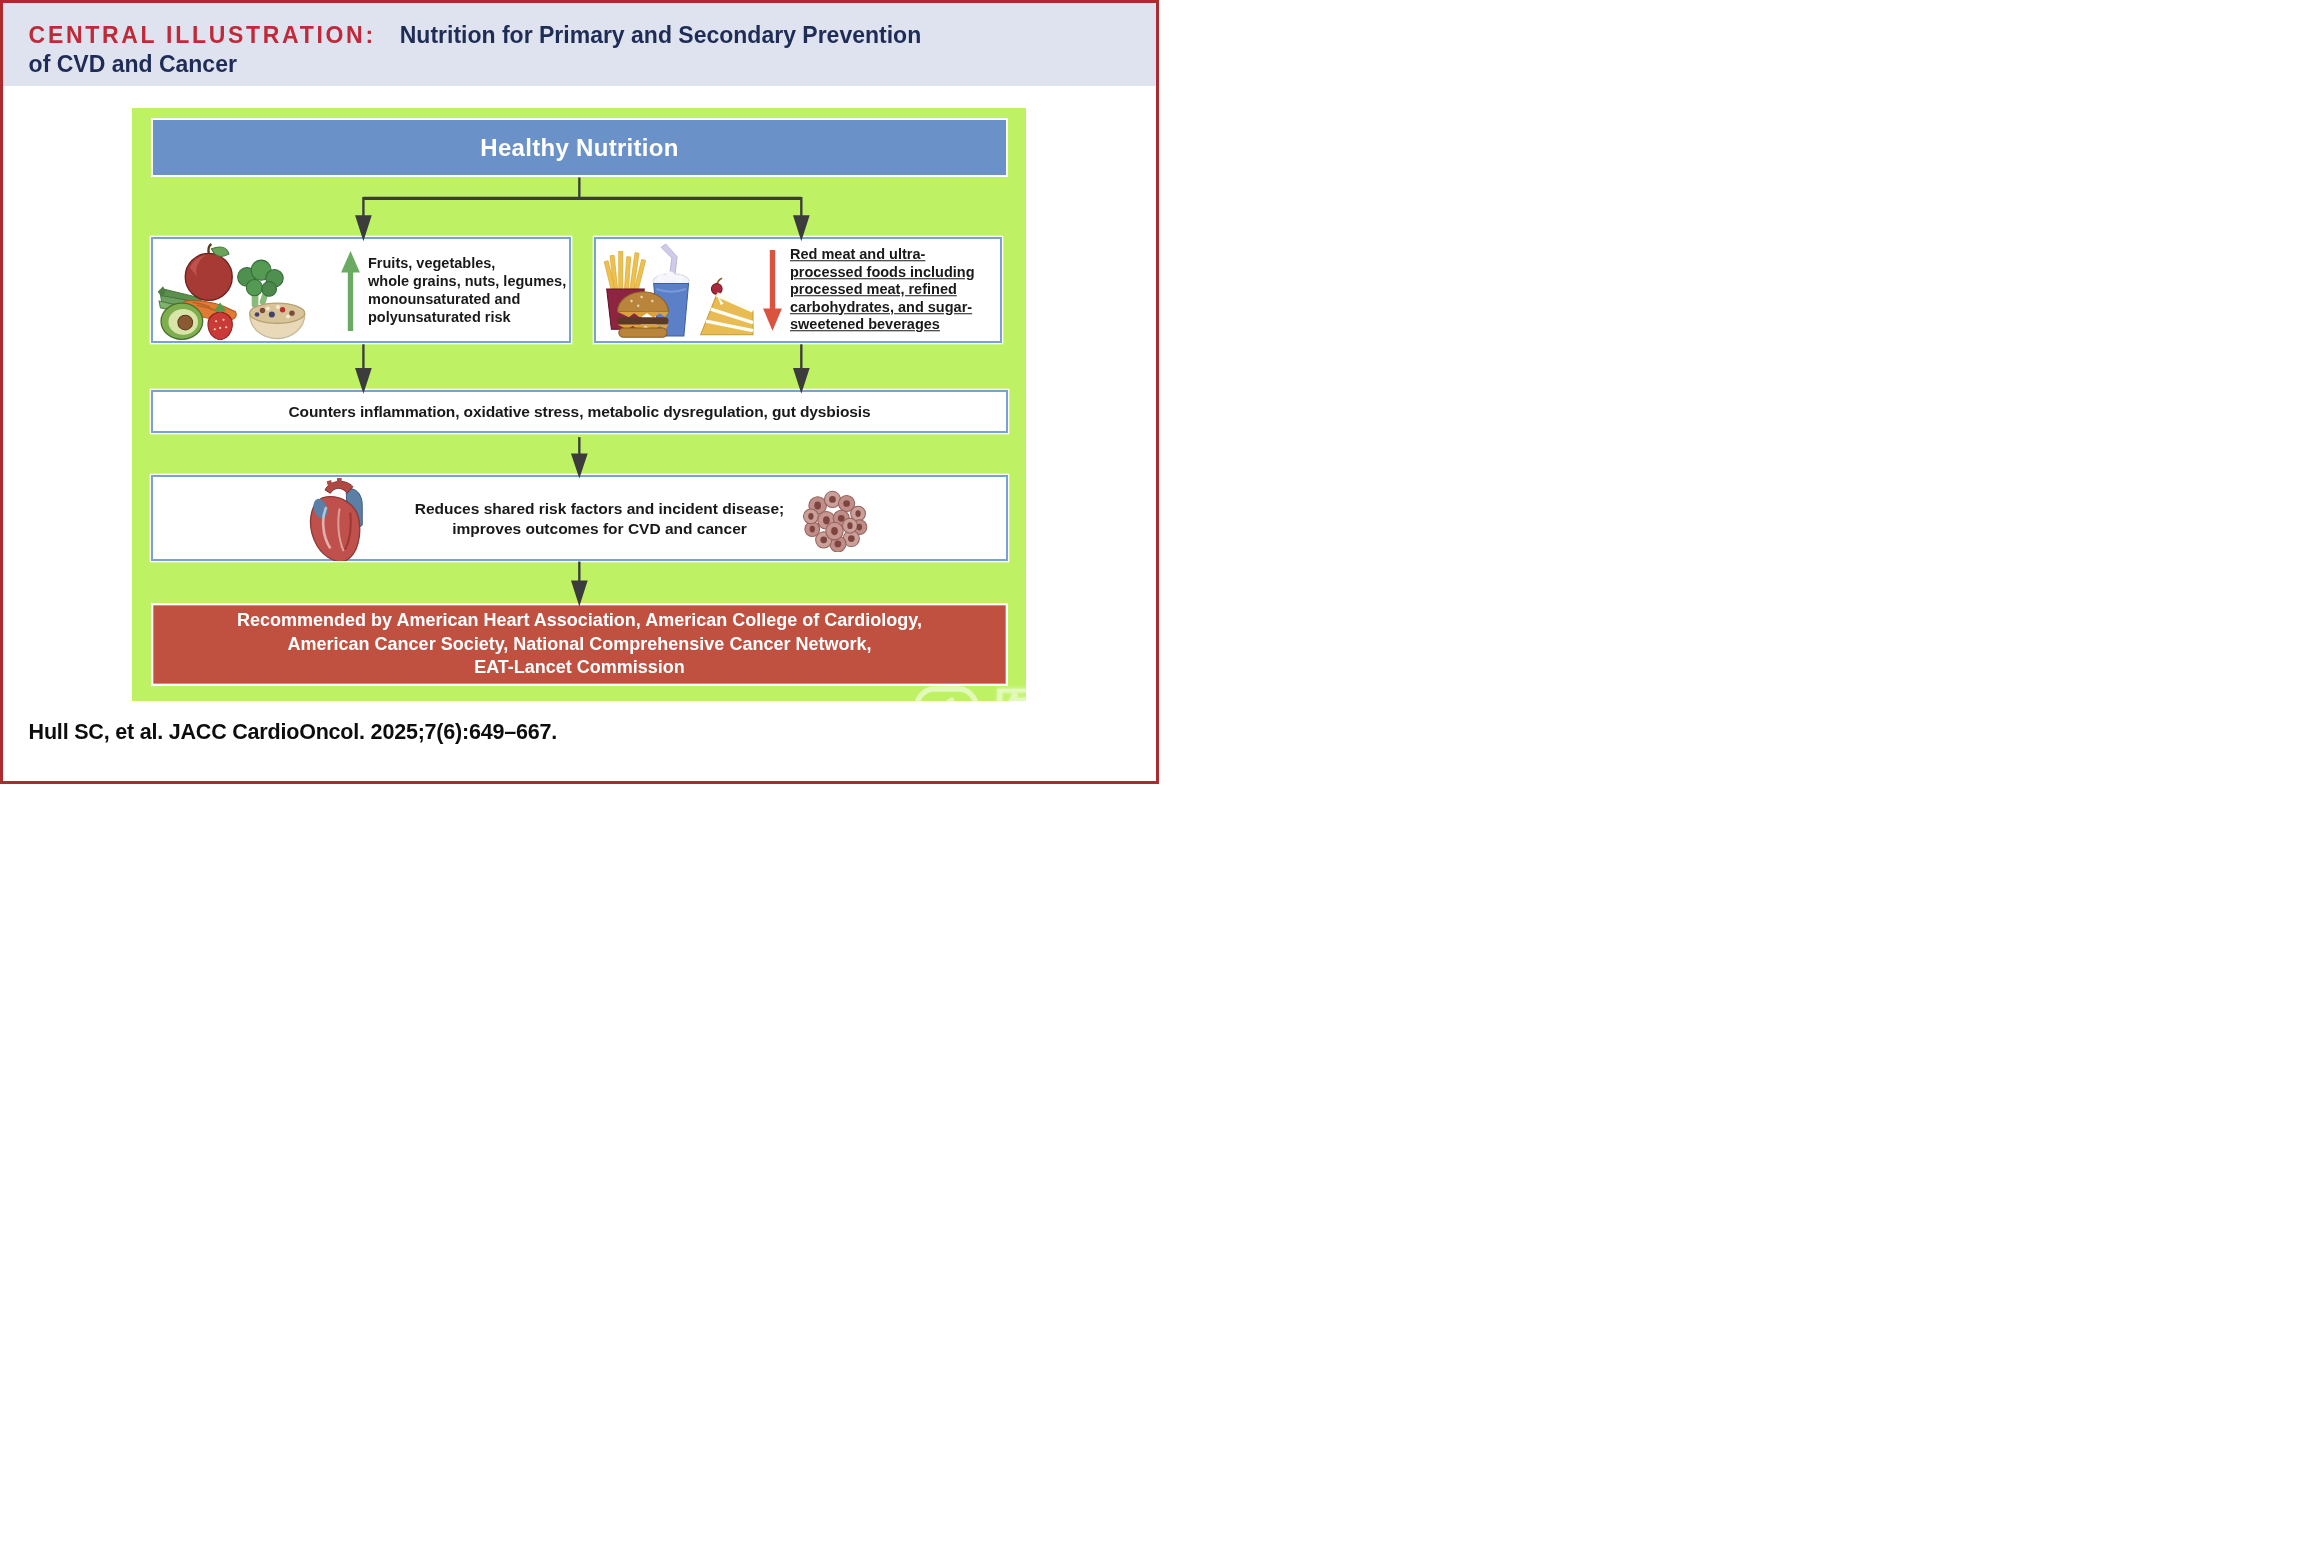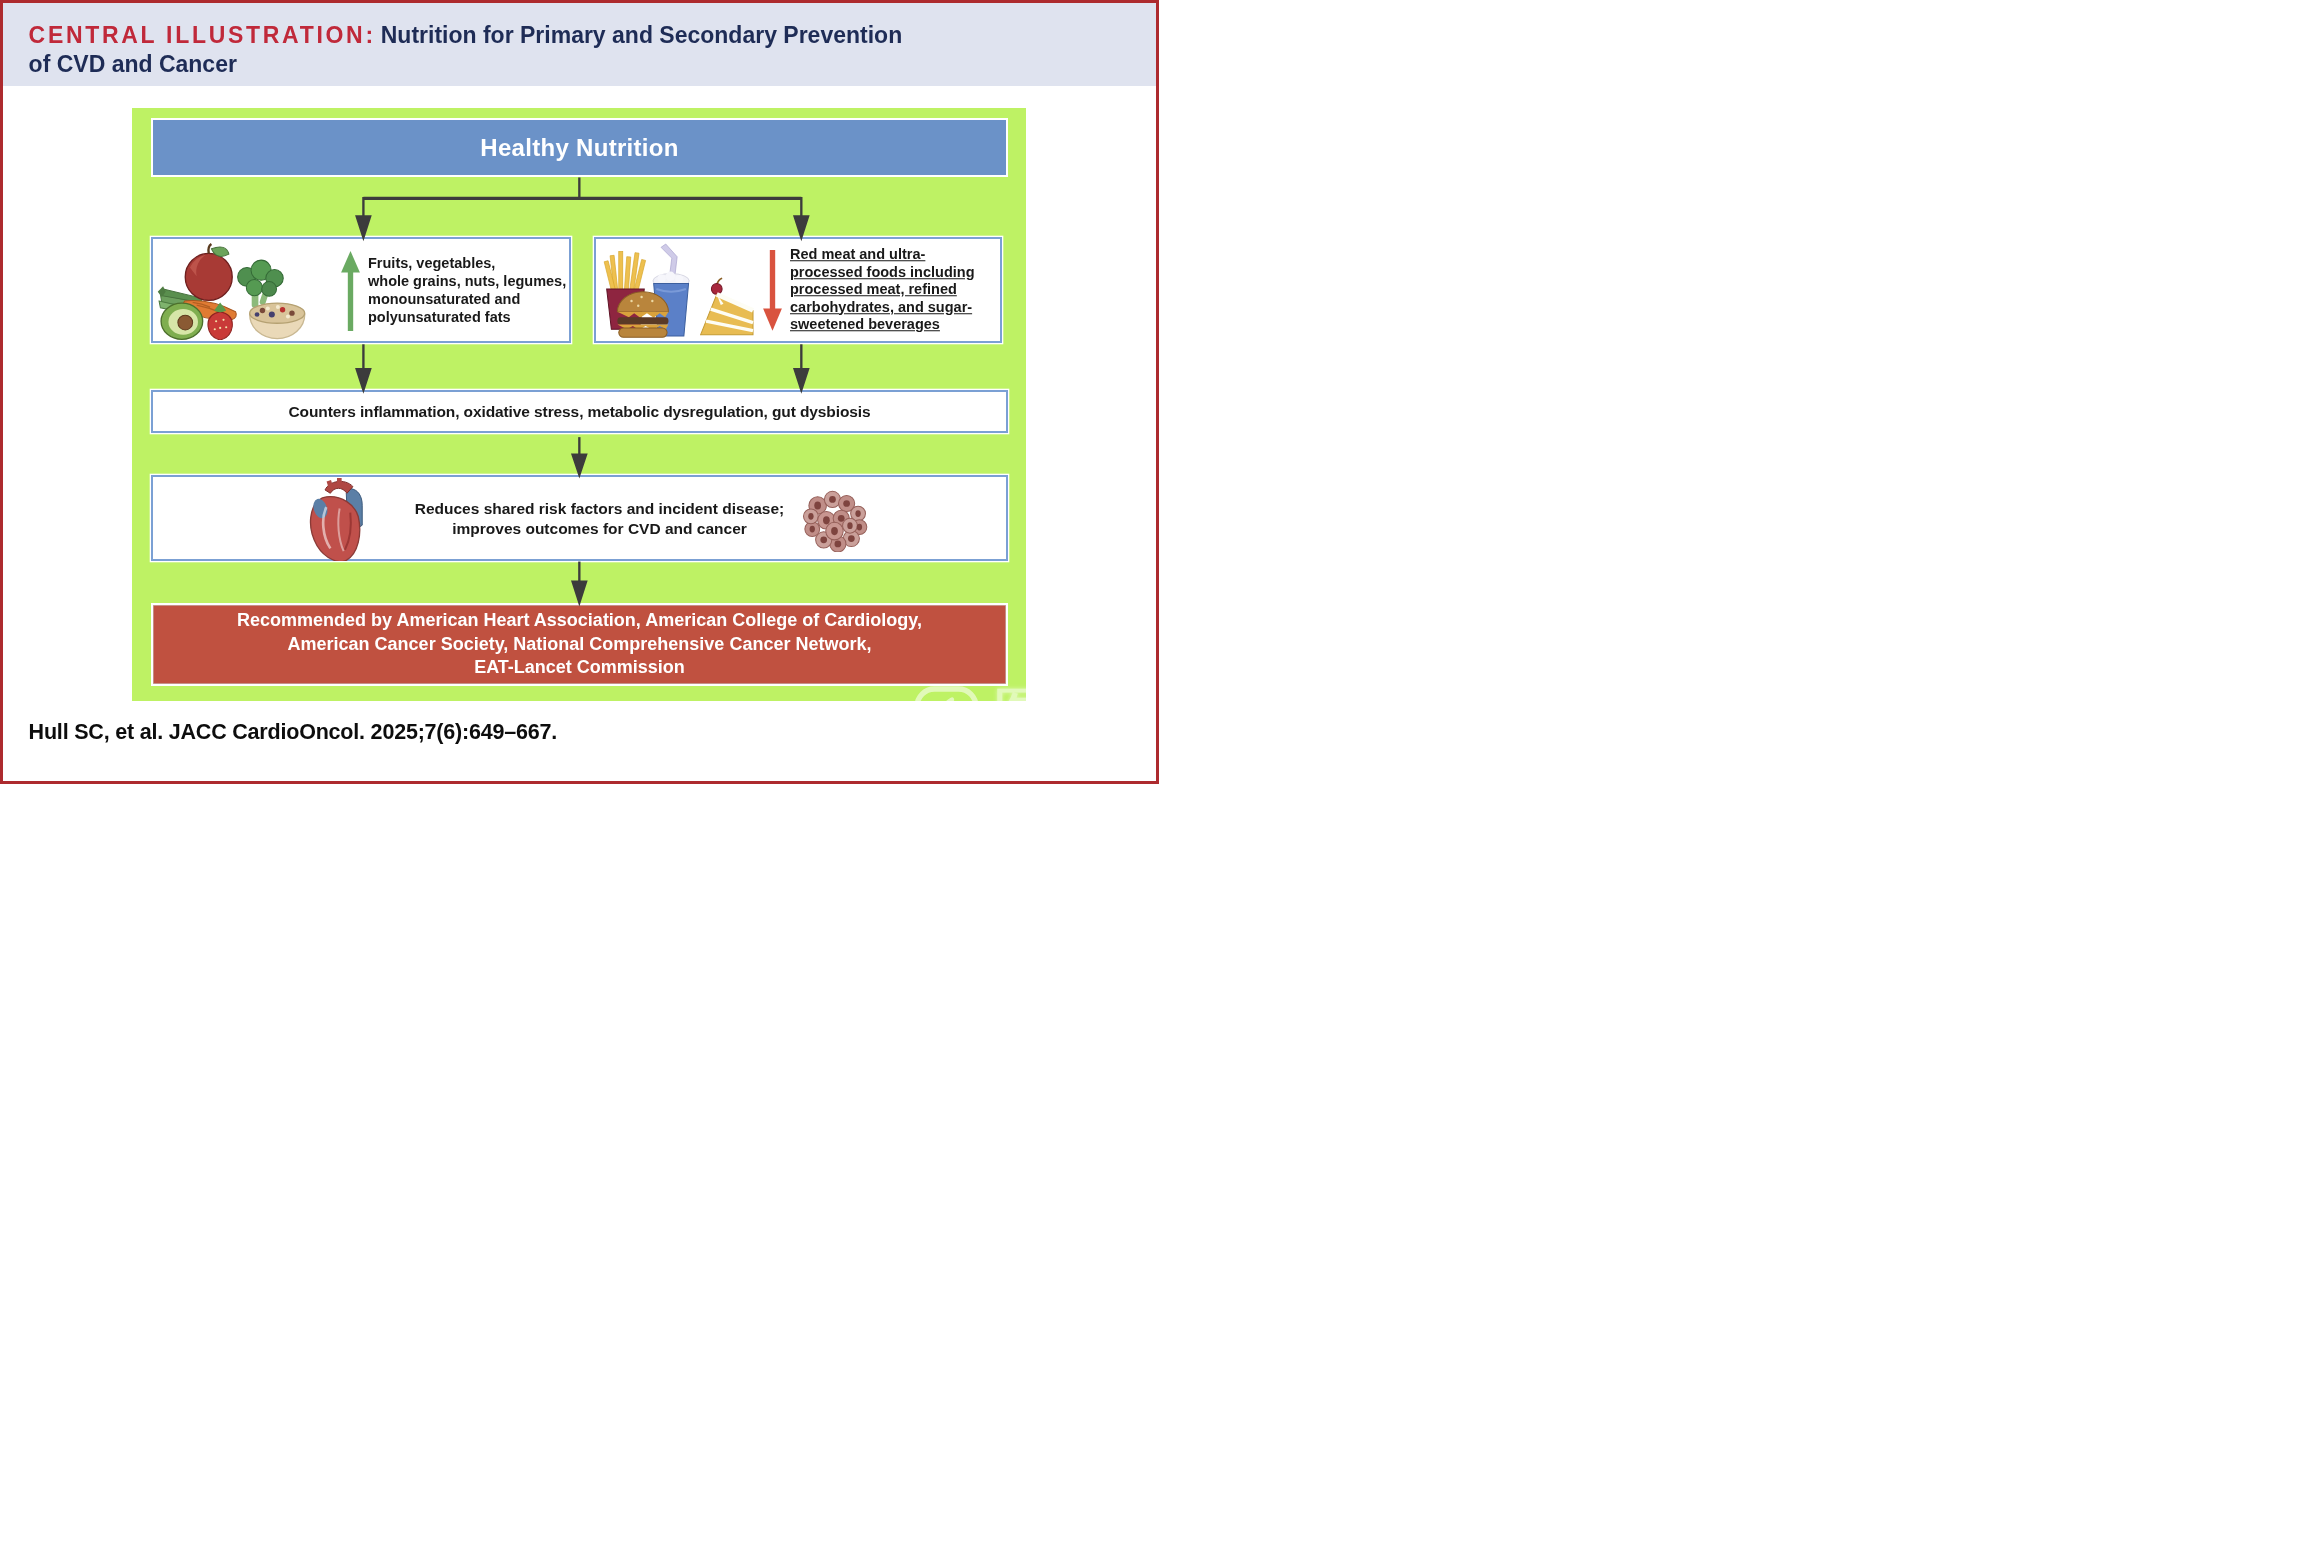--- a/index.html
+++ b/index.html
@@ -8,21 +8,21 @@
   .page {
     position:relative; width:1159px; height:784px;
     background:#ffffff; border:3.4px solid #ad2a2e; overflow:hidden;
   }
   
   .header {
     position:absolute; left:0; top:0; width:1153px; height:83px;
     background:#dfe3ef;
   }
   .title { position:absolute; left:25.6px; top:17.5px; font-size:23px; line-height:29px; font-weight:800; color:#1e2c56; }
-  .title .red { color:#c0293a; letter-spacing:2.7px; margin-right:5px; }
+  .title .red { color:#c0293a; letter-spacing:2.7px; margin-right:24px; }
   
   .panel {
     position:absolute; left:129px; top:105px; width:894px; height:593px;
     background:#bef264;
   }
   .node { position:absolute; }
   .root-box {
     left:19px; top:10px; width:857px; height:59px;
     background:#6b92c8; border:2.7px solid #ffffff;
     display:flex; align-items:center; justify-content:center;
@@ -157,21 +157,21 @@
         </g>
       </svg>
       <svg class="illus" style="left:186px;top:12px;" width="23" height="82" viewBox="0 0 34 122">
         <polygon points="17,0 31,32 3,32" fill="#6aaa62"></polygon>
         <rect x="13" y="31" width="8" height="88" fill="#6aaa62"></rect>
       </svg>
       <div class="food-text food-text-left">
         <div>Fruits, vegetables,</div>
         <div>whole grains, nuts, legumes,</div>
         <div>monounsaturated and</div>
-        <div>polyunsaturated fats</div>
+        <div>polyunsaturated risk</div>
       </div>
     </div>
 
     <div class="node white-box food-box-right">
       <svg class="illus" style="left:5.4px;top:3.4px;" width="155" height="98" viewBox="0 0 230 146">
 
         <g>
           <rect x="16" y="20" width="6" height="56" fill="#eec04f" stroke="#d8a82f" stroke-width="1" transform="rotate(-6 19 48)"></rect>
           <rect x="26" y="14" width="6" height="62" fill="#eec04f" stroke="#d8a82f" stroke-width="1"></rect>
           <rect x="36" y="22" width="6" height="54" fill="#eec04f" stroke="#d8a82f" stroke-width="1" transform="rotate(4 39 49)"></rect>

